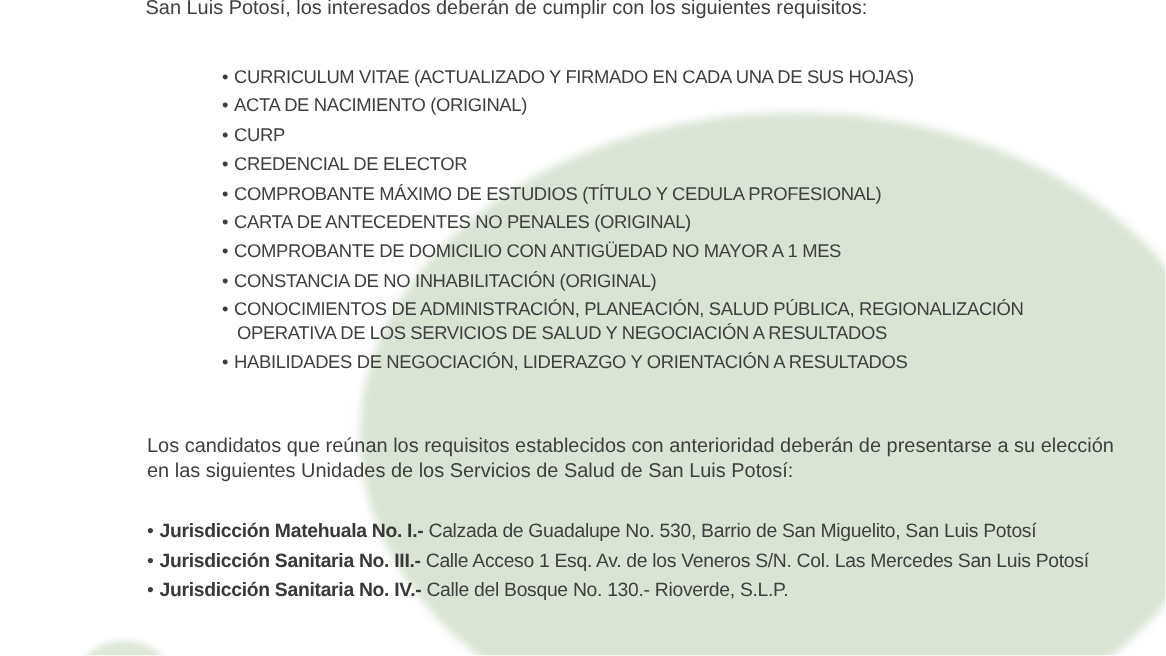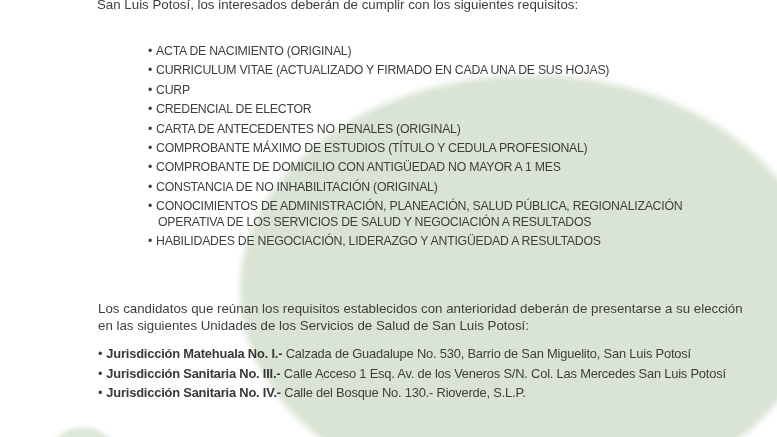--- a/index.html
+++ b/index.html
@@ -45,21 +45,21 @@
   .req-item{
     font-size:12.3px;
     line-height:15.4px;
     letter-spacing:-0.25px;
     margin:0 0 4px 0;
     padding-left:10px;
     text-indent:-10px;
   }
   .para2{
     position:absolute;
-    left:98px;top:301px;
+    left:98px;top:289px;
     width:660px;
     font-size:13.3px;line-height:16.5px;
     margin:0;
   }
   .units-list{
     position:absolute;
     left:98px;top:346px;
     width:670px;
   }
   .unit-item{
@@ -78,30 +78,30 @@
 <div class="page">
 
   <div class="ellipse-big"></div>
   <div class="ellipse-small"></div>
 
   <div class="textlayer">
 
     <p class="intro">San Luis Potosí, los interesados deberán de cumplir con los siguientes requisitos:</p>
 
     <div class="req-list">
+      <div class="req-item"><span class="bullet">•</span><span>CURRICULUM VITAE (ACTUALIZADO Y FIRMADO EN CADA UNA DE SUS HOJAS)</span></div>
       <div class="req-item"><span class="bullet">•</span><span>ACTA DE NACIMIENTO (ORIGINAL)</span></div>
-      <div class="req-item"><span class="bullet">•</span><span>CURRICULUM VITAE (ACTUALIZADO Y FIRMADO EN CADA UNA DE SUS HOJAS)</span></div>
       <div class="req-item"><span class="bullet">•</span><span>CURP</span></div>
       <div class="req-item"><span class="bullet">•</span><span>CREDENCIAL DE ELECTOR</span></div>
+      <div class="req-item"><span class="bullet">•</span><span>COMPROBANTE MÁXIMO DE ESTUDIOS (TÍTULO Y CEDULA PROFESIONAL)</span></div>
       <div class="req-item"><span class="bullet">•</span><span>CARTA DE ANTECEDENTES NO PENALES (ORIGINAL)</span></div>
-      <div class="req-item"><span class="bullet">•</span><span>COMPROBANTE MÁXIMO DE ESTUDIOS (TÍTULO Y CEDULA PROFESIONAL)</span></div>
       <div class="req-item"><span class="bullet">•</span><span>COMPROBANTE DE DOMICILIO CON ANTIGÜEDAD NO MAYOR A 1 MES</span></div>
       <div class="req-item"><span class="bullet">•</span><span>CONSTANCIA DE NO INHABILITACIÓN (ORIGINAL)</span></div>
       <div class="req-item"><span class="bullet">•</span><span>CONOCIMIENTOS DE ADMINISTRACIÓN, PLANEACIÓN, SALUD PÚBLICA, REGIONALIZACIÓN OPERATIVA DE LOS SERVICIOS DE SALUD Y NEGOCIACIÓN A RESULTADOS</span></div>
-      <div class="req-item"><span class="bullet">•</span><span>HABILIDADES DE NEGOCIACIÓN, LIDERAZGO Y ANTIGÜEDAD A RESULTADOS</span></div>
+      <div class="req-item"><span class="bullet">•</span><span>HABILIDADES DE NEGOCIACIÓN, LIDERAZGO Y ORIENTACIÓN A RESULTADOS</span></div>
     </div>
 
     <p class="para2">
       <span>Los candidatos que reúnan los requisitos establecidos con anterioridad deberán de presentarse a su elección</span><br>
       <span>en las siguientes Unidades de los Servicios de Salud de San Luis Potosí:</span>
     </p>
 
     <div class="units-list">
       <div class="unit-item"><span class="bullet">•</span><span class="unit-label">Jurisdicción Matehuala No. I.-</span><span> Calzada de Guadalupe No. 530, Barrio de San Miguelito, San Luis Potosí</span></div>
       <div class="unit-item"><span class="bullet">•</span><span class="unit-label">Jurisdicción Sanitaria No. III.-</span><span> Calle Acceso 1 Esq. Av. de los Veneros S/N. Col. Las Mercedes San Luis Potosí</span></div>

